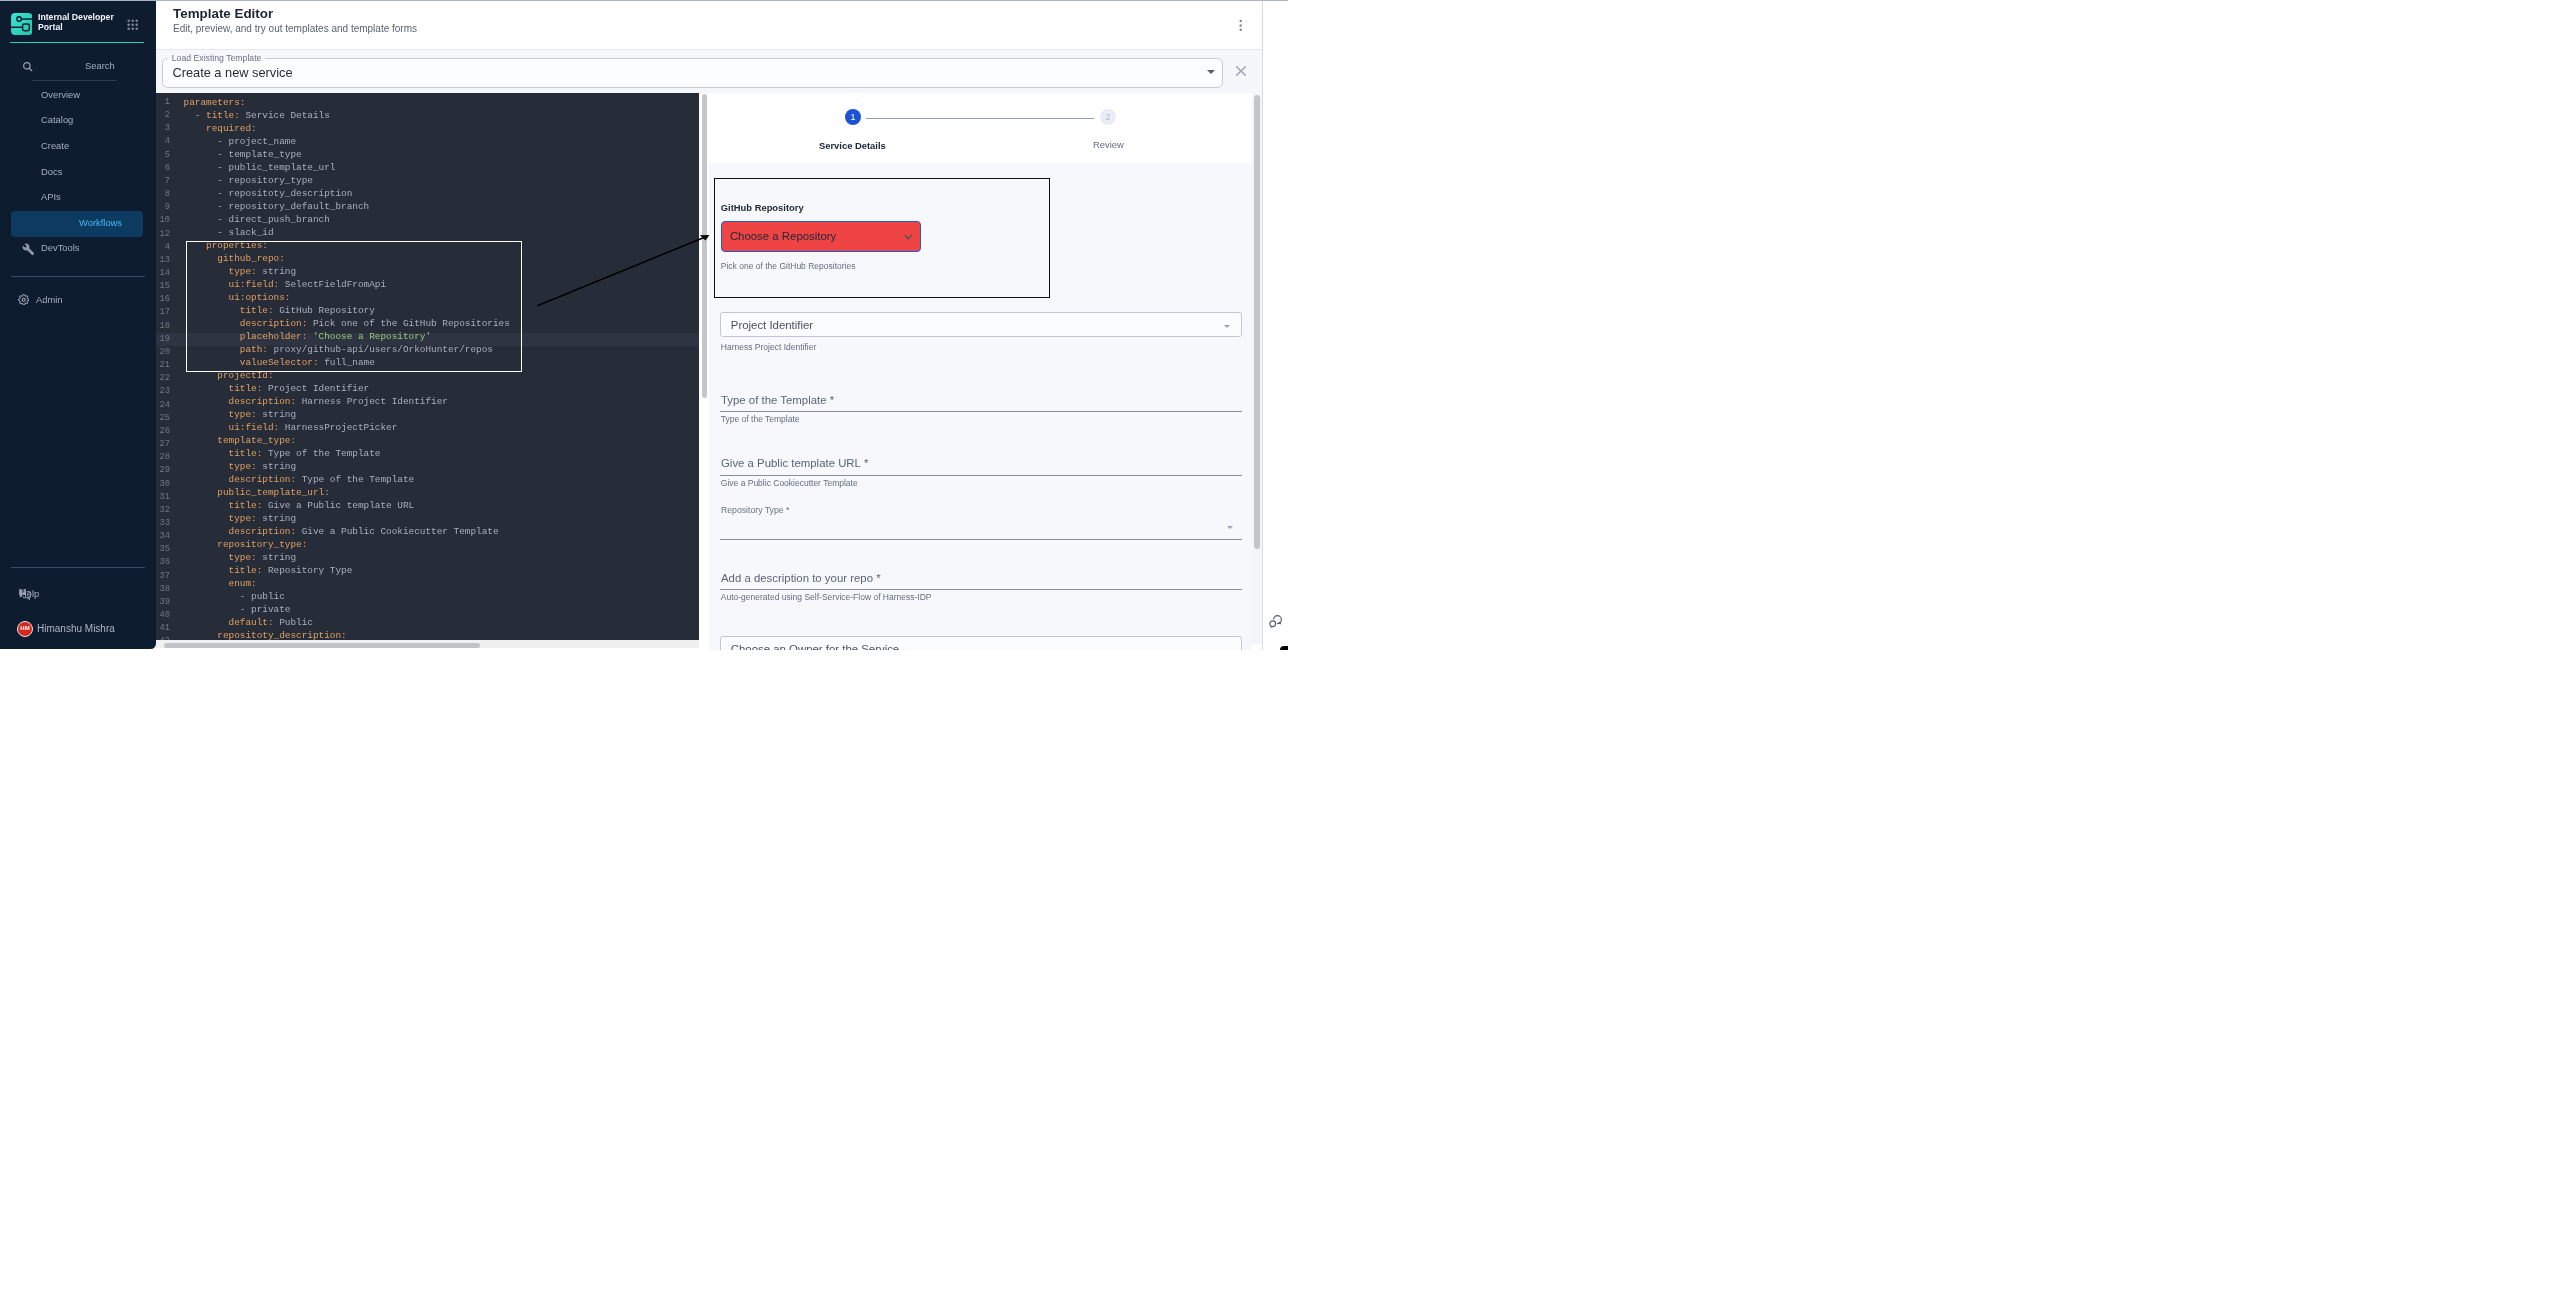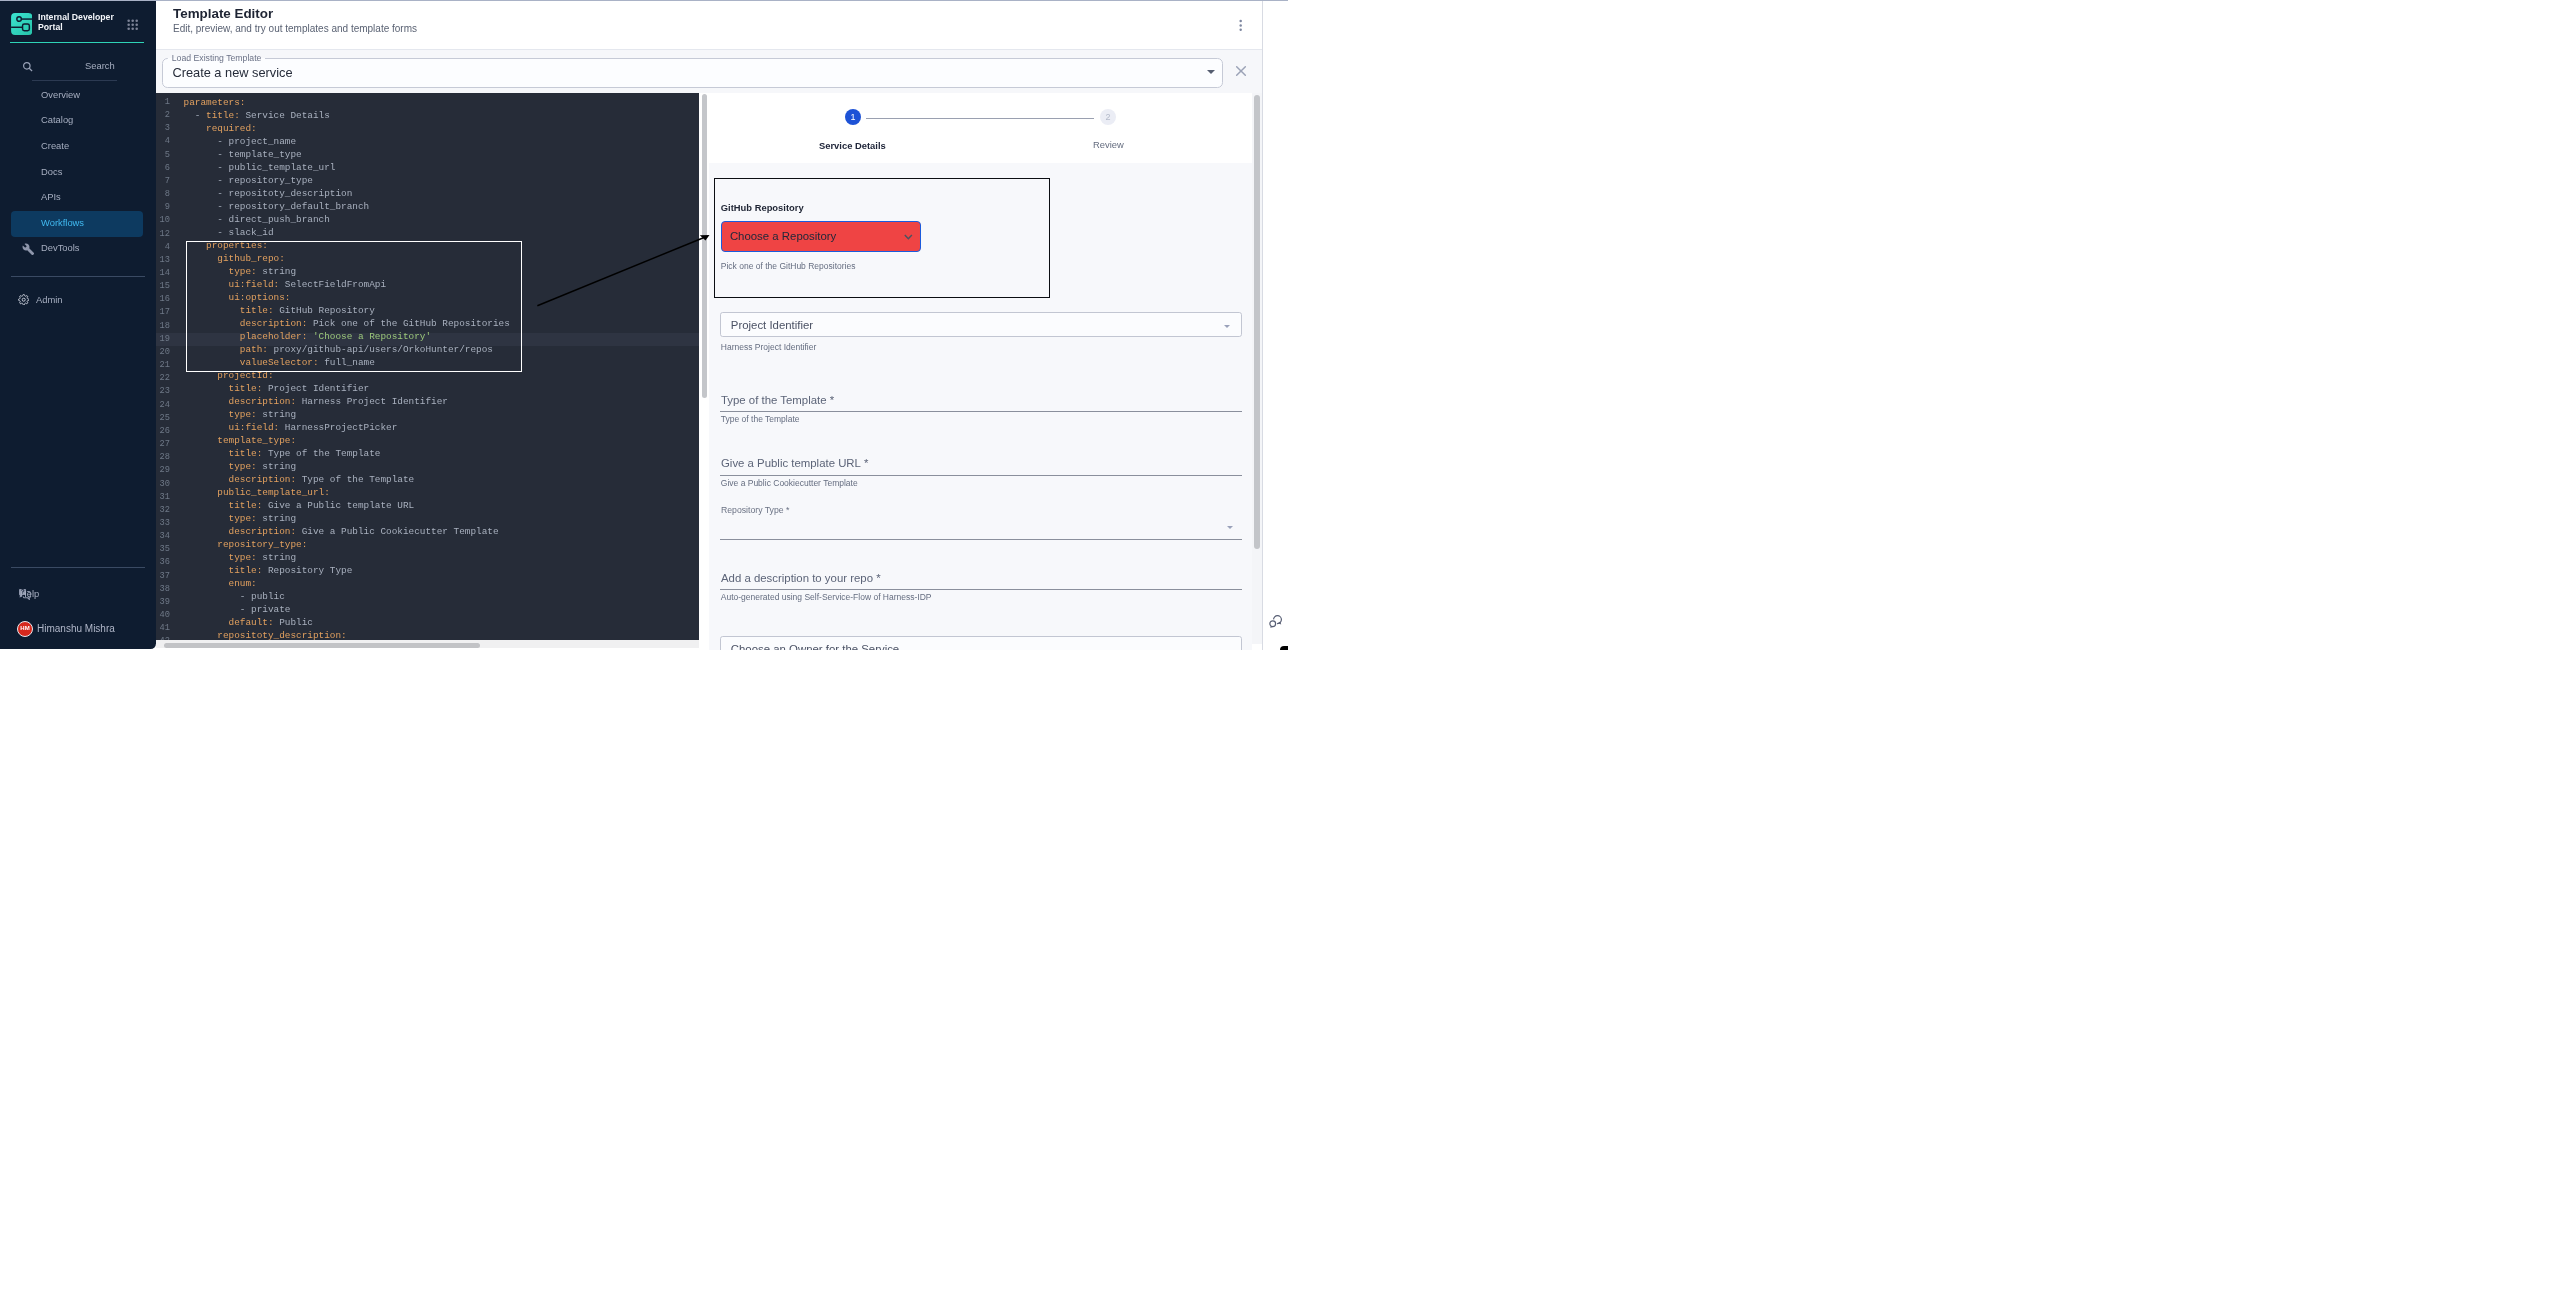--- a/index.html
+++ b/index.html
@@ -113,21 +113,21 @@
         <line x1="10.8" y1="10.8" x2="15" y2="15"></line>
   </svg>
   <div class="item" style="top:60px;margin-left:44px;">Search</div>
   <div id="sep1" class="abs"></div>
   <div class="item" style="top:89px;">Overview</div>
   <div class="item" style="top:114px;">Catalog</div>
   <div class="item" style="top:140px;">Create</div>
   <div class="item" style="top:166px;">Docs</div>
   <div class="item" style="top:191px;">APIs</div>
   <div id="wfpill" class="abs"></div>
-  <div class="item" style="top:217px; color:#41b9ef;">Workflows</div>
+  <div class="item" style="top:217px; color:#41b9ef;margin-left:38px;">Workflows</div>
   <svg id="wrench" class="abs" width="12.8" height="12.8" viewBox="0 0 24 24" fill="#8e96ab">
     <path d="M22.7 19l-9.1-9.1c.9-2.3.4-5-1.5-6.9-2-2-5-2.4-7.4-1.3L9 6 6 9 1.6 4.7C.4 7.1.9 10.1 2.9 12.1c1.9 1.9 4.6 2.4 6.9 1.5l9.1 9.1c.4.4 1 .4 1.4 0l2.3-2.3c.5-.4.5-1.1.1-1.4z"></path>
   </svg>
   <div class="item" style="top:242px;">DevTools</div>
   <div id="sep2" class="abs"></div>
   <svg id="gear" class="abs" width="11.4" height="11.4" viewBox="0 0 24 24" fill="none" stroke="#c9ced9" stroke-width="2">
     <circle cx="12" cy="12" r="3.2"></circle>
     <path d="M19.4 15a1.65 1.65 0 0 0 .33 1.82l.06.06a2 2 0 1 1-2.83 2.83l-.06-.06a1.65 1.65 0 0 0-1.82-.33 1.65 1.65 0 0 0-1 1.51V21a2 2 0 1 1-4 0v-.09A1.65 1.65 0 0 0 9 19.4a1.65 1.65 0 0 0-1.82.33l-.06.06a2 2 0 1 1-2.83-2.83l.06-.06a1.65 1.65 0 0 0 .33-1.82 1.65 1.65 0 0 0-1.51-1H3a2 2 0 1 1 0-4h.09A1.65 1.65 0 0 0 4.6 9a1.65 1.65 0 0 0-.33-1.82l-.06-.06a2 2 0 1 1 2.83-2.83l.06.06a1.65 1.65 0 0 0 1.82.33H9a1.65 1.65 0 0 0 1-1.51V3a2 2 0 1 1 4 0v.09a1.65 1.65 0 0 0 1 1.51 1.65 1.65 0 0 0 1.82-.33l.06-.06a2 2 0 1 1 2.83 2.83l-.06.06a1.65 1.65 0 0 0-.33 1.82V9a1.65 1.65 0 0 0 1.51 1H21a2 2 0 1 1 0 4h-.09a1.65 1.65 0 0 0-1.51 1z"></path>
   </svg>
   <div class="item" style="left:36px; top:294px;">Admin</div>

